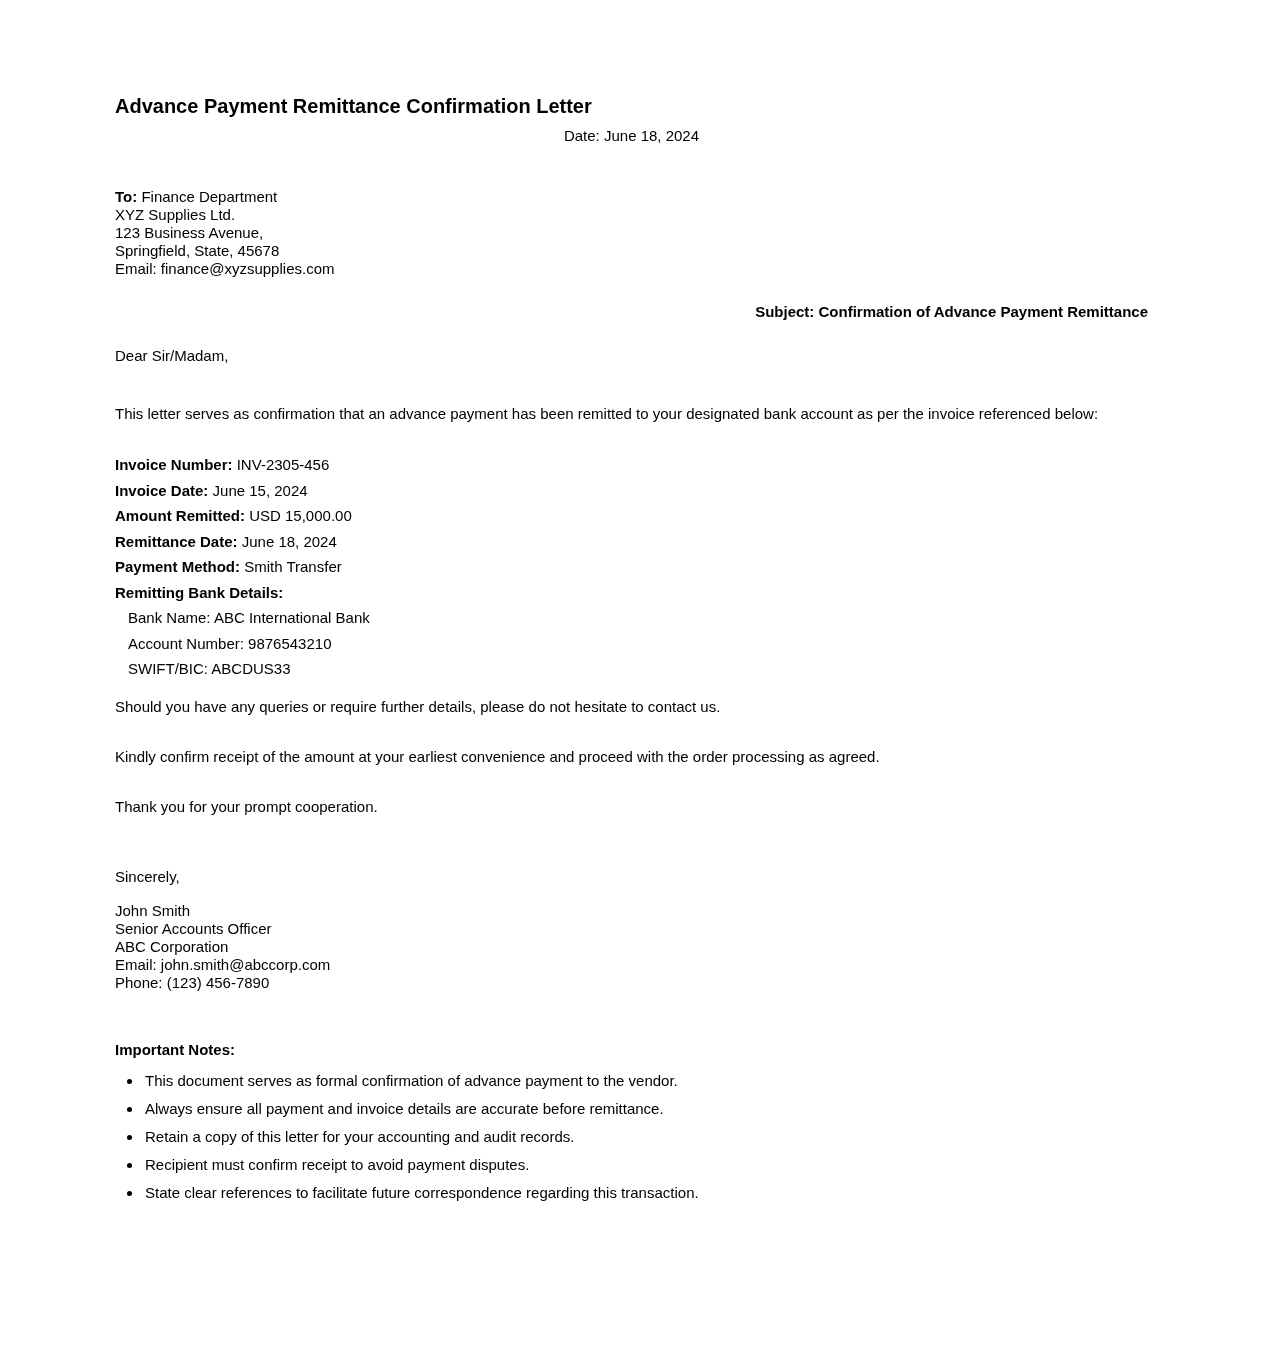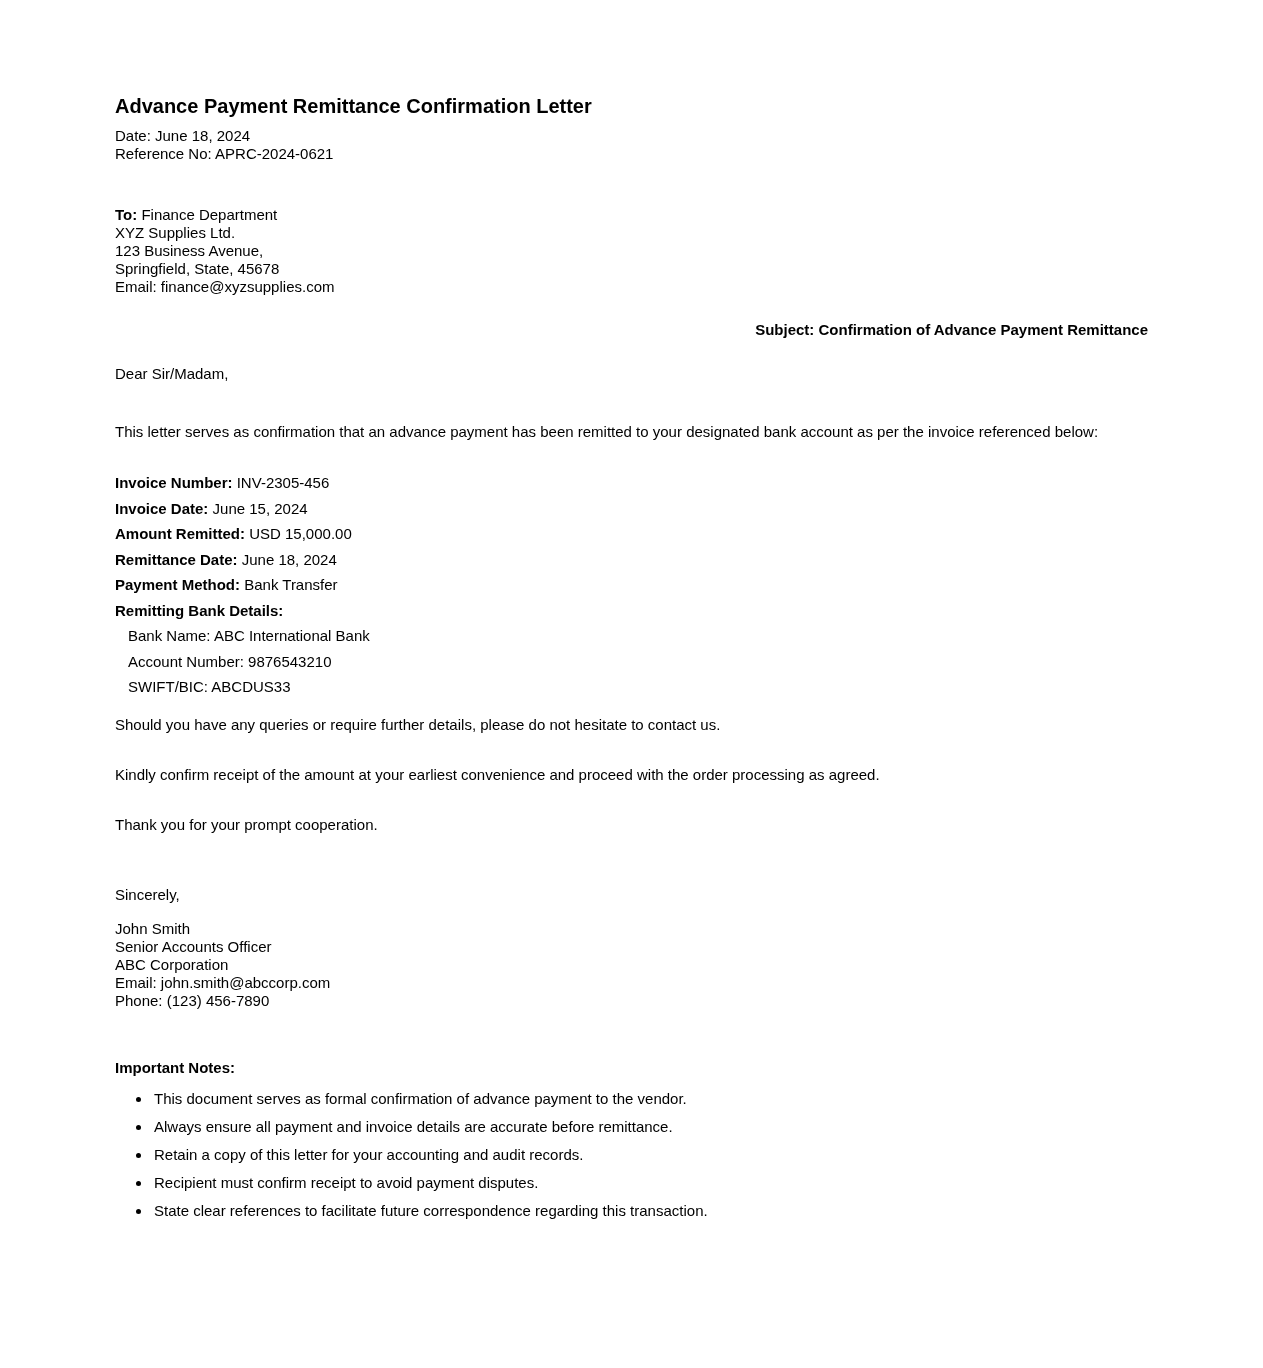--- a/index.html
+++ b/index.html
@@ -25,20 +25,21 @@
     max-width: 1033px;
   }
   .title {
     font-size: 20px;
     line-height: 23px;
     font-weight: bold;
     margin: 0 0 9px 0;
   }
   .meta-block {
     margin: 0 0 43px 0;
+    text-align: center;
   }
   .recipient-block {
     margin: 0 0 25px 0;
   }
   .subject-line {
     font-weight: bold;
     margin: 0 0 26px 0;
     text-align: right;
   }
   .salutation {
@@ -71,35 +72,34 @@
   .notes-heading {
     font-weight: bold;
     margin: 0 0 13px 0;
   }
   ul.notes-list {
     margin: 0;
     padding: 0 0 0 25px;
     list-style-type: disc;
   }
   ul.notes-list li {
-    margin: 0 0 10px 12px;
+    margin: 0 0 10px 3px;
     padding-left: 2px;
   }
 </style>
 </head>
 <body>
 
 <div class="page">
   <div class="content">
 
     <h1 class="title">Advance Payment Remittance Confirmation Letter</h1>
 
     <div class="meta-block">
       <div>Date: June 18, 2024</div>
-      <div>Reference No: APRC-2024-0621</div>
     </div>
 
     <div class="recipient-block">
       <div><strong>To:</strong> <span>Finance Department</span></div>
       <div>XYZ Supplies Ltd.</div>
       <div>123 Business Avenue,</div>
       <div>Springfield, State, 45678</div>
       <div>Email: finance@xyzsupplies.com</div>
     </div>
 
@@ -107,21 +107,21 @@
 
     <div class="salutation">Dear Sir/Madam,</div>
 
     <p class="paragraph">This letter serves as confirmation that an advance payment has been remitted to your designated bank account as per the invoice referenced below:</p>
 
     <div class="details-block">
       <div><span class="detail-label">Invoice Number:</span> <span>INV-2305-456</span></div>
       <div><span class="detail-label">Invoice Date:</span> <span>June 15, 2024</span></div>
       <div><span class="detail-label">Amount Remitted:</span> <span>USD 15,000.00</span></div>
       <div><span class="detail-label">Remittance Date:</span> <span>June 18, 2024</span></div>
-      <div><span class="detail-label">Payment Method:</span> <span>Bank Transfer</span></div>
+      <div><span class="detail-label">Payment Method:</span> <span>Smith Transfer</span></div>
       <div class="bank-heading">Remitting Bank Details:</div>
       <div class="bank-line">Bank Name: ABC International Bank</div>
       <div class="bank-line">Account Number: 9876543210</div>
       <div class="bank-line">SWIFT/BIC: ABCDUS33</div>
     </div>
 
     <p class="body-paragraph">Should you have any queries or require further details, please do not hesitate to contact us.</p>
     <p class="body-paragraph">Kindly confirm receipt of the amount at your earliest convenience and proceed with the order processing as agreed.</p>
     <p class="body-paragraph">Thank you for your prompt cooperation.</p>
 

